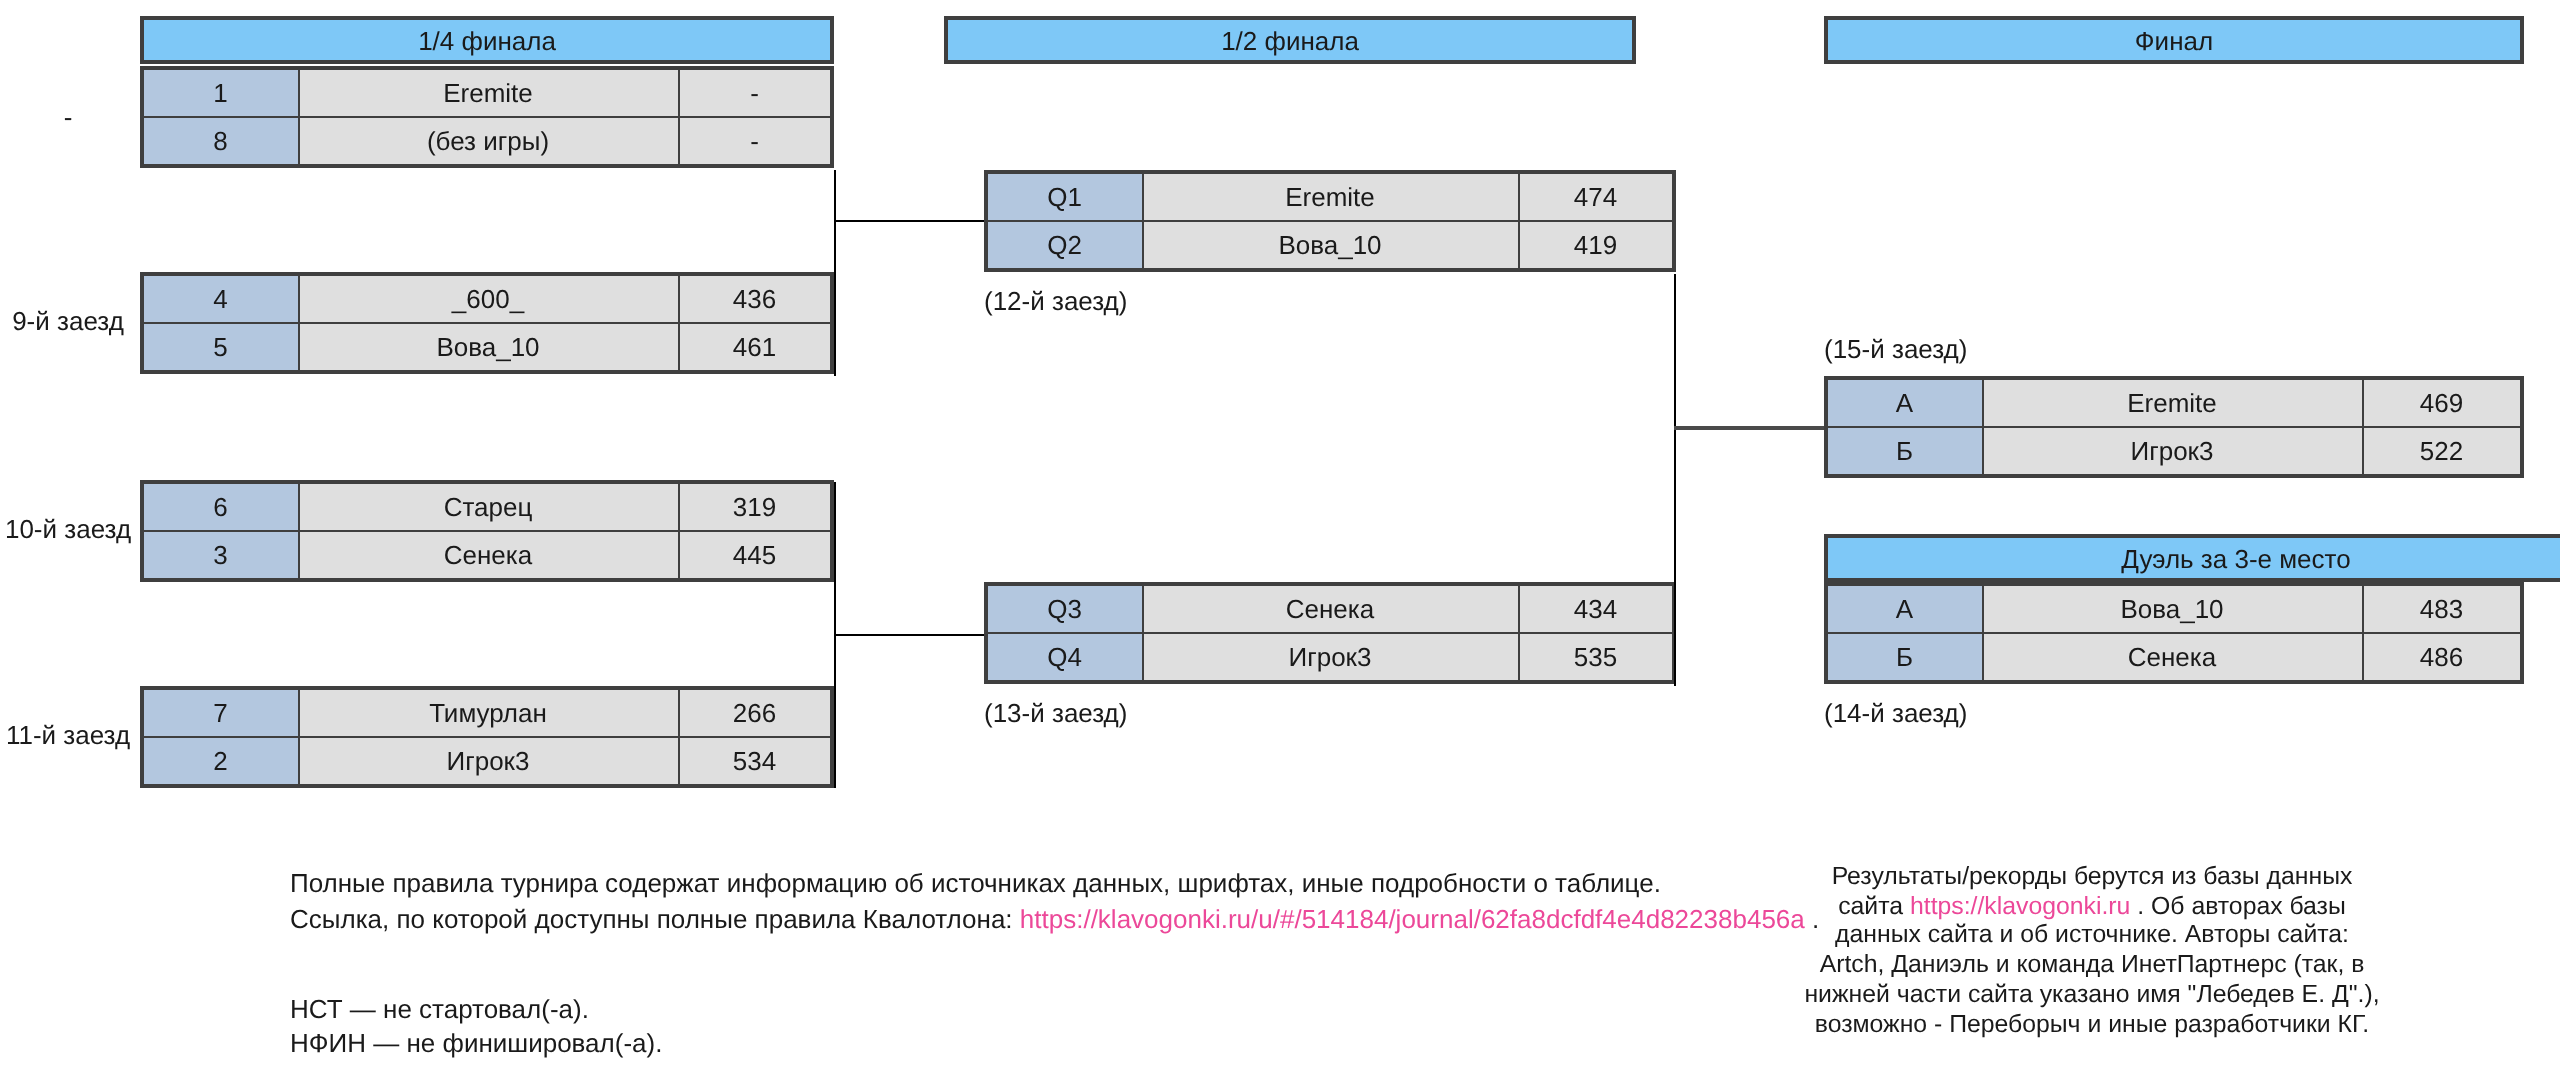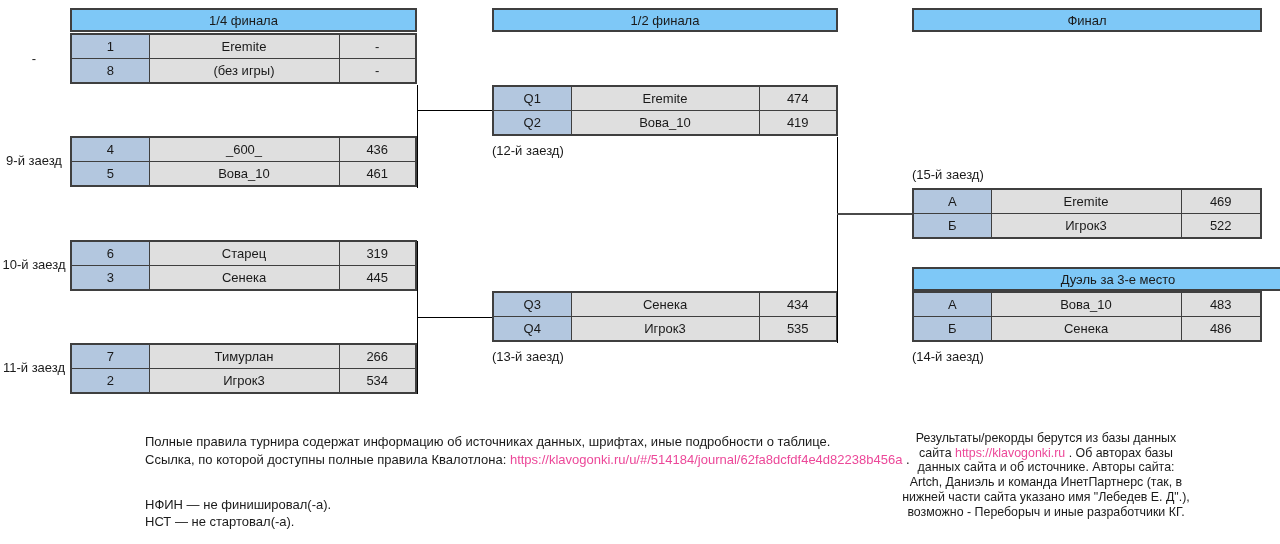--- a/index.html
+++ b/index.html
@@ -38,21 +38,21 @@
     text-align:center;font-size:12.4px;line-height:14.7px;
   }
   a.link{color:#ec4899;text-decoration:none;cursor:pointer;}
 </style>
 </head>
 <body>
 
 <div class="canvas">
 
   <div class="hdr" style="left:70px;top:8px;width:347px">1/4 финала</div>
-  <div class="hdr" style="left:492px;top:8px;width:346px">1/2 финала</div>
+  <div class="hdr" style="left:472px;top:8px;width:346px">1/2 финала</div>
   <div class="hdr" style="left:912px;top:8px;width:350px">Финал</div>
 
   <div class="side-label" style="top:51px">-</div>
   <div class="side-label" style="top:153px">9-й заезд</div>
   <div class="side-label" style="top:257px">10-й заезд</div>
   <div class="side-label" style="top:360px">11-й заезд</div>
 
   <table class="blk" style="left:70px;top:33px;width:347px">
     <colgroup>
         <col style="width:78px">
@@ -224,19 +224,19 @@
   <div class="line" style="left:417px;top:317px;width:75px;height:1px"></div>
   <div class="line" style="left:837px;top:137px;width:1px;height:206px"></div>
   <div class="line thick" style="left:837px;top:213px;width:75px;height:2px"></div>
 
   <div class="foot-left">
     <div>Полные правила турнира содержат информацию об источниках данных, шрифтах, иные подробности о таблице.</div>
     <div><span>Ссылка, по которой доступны полные правила Квалотлона: </span><a class="link">https://klavogonki.ru/u/#/514184/journal/62fa8dcfdf4e4d82238b456a</a><span> .</span></div>
   </div>
 
   <div class="foot-notes">
+    <div>НСТ — не стартовал(-а).</div>
     <div>НФИН — не финишировал(-а).</div>
-    <div>НСТ — не стартовал(-а).</div>
   </div>
 
   <div class="foot-right"><span>Результаты/рекорды берутся из базы данных сайта </span><a class="link">https://klavogonki.ru</a><span> . Об авторах базы данных сайта и об источнике. Авторы сайта: Artch, Даниэль и команда ИнетПартнерс (так, в нижней части сайта указано имя "Лебедев Е. Д".), возможно - Переборыч и иные разработчики КГ.</span></div>
 
 </div>
 
 </body></html>

